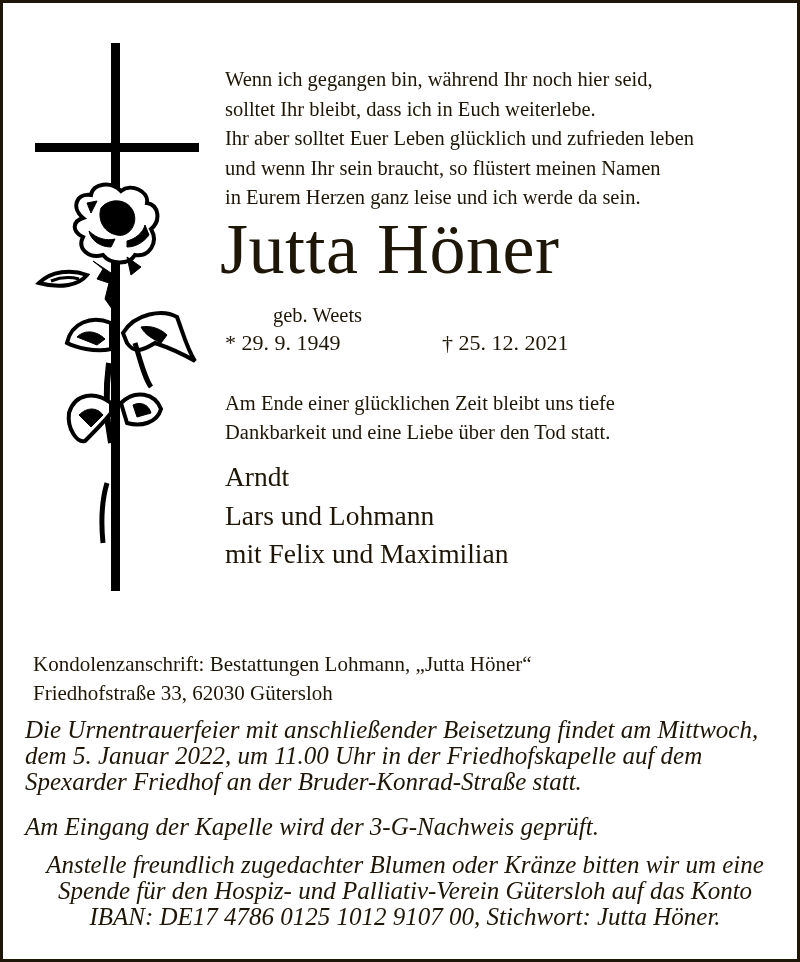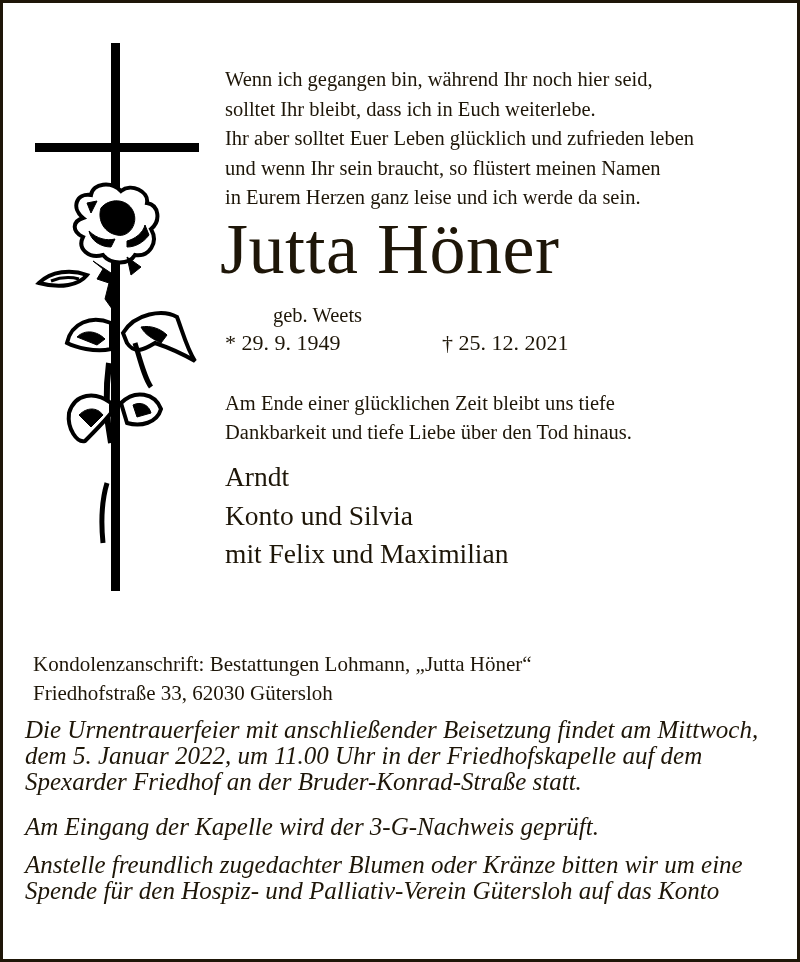--- a/index.html
+++ b/index.html
@@ -30,21 +30,21 @@
     }
     .tribute div { white-space: nowrap; font-family: Liberation Serif, serif; }
     .mourners { position: absolute; left: 222px; top: 455px; font-size: 27.5px; line-height: 38.5px; }
     .mourners div { white-space: nowrap; }
     .address { position: absolute; left: 30px; top: 639px; font-size: 21px; line-height: 29px; margin-top: 8px; }
     .address div { white-space: nowrap; }
     .para { position: absolute; left: 22px; font-size: 25px; line-height: 26px; width: 760px; font-style: italic; }
     .para div { white-space: nowrap; }
     .p1 { top: 714px; }
     .p2 { top: 811px; }
-    .p3 { top: 849px; }
+    .p3 { top: 849px; text-align: center; }
   </style>
 </head>
 <body>
 
 <div class="frame">
 
   <svg class="emblem" viewBox="0 0 168 560">
 
     <rect x="80" y="0" width="9" height="548" fill="#000"></rect>
     <rect x="4" y="100" width="164" height="9" fill="#000"></rect>
@@ -89,26 +89,26 @@
 
   <div class="name">Jutta Höner</div>
   <div class="maiden">geb. Weets</div>
   <div class="dates">
     <span>* 29. 9. 1949</span>
     <span class="death">† 25. 12. 2021</span>
   </div>
 
   <div class="tribute">
     <div>Am Ende einer glücklichen Zeit bleibt uns tiefe</div>
-    <div>Dankbarkeit und tiefe Liebe über den Tod hinaus.</div>
+    <div>Dankbarkeit und eine Liebe über den Tod statt.</div>
   </div>
 
   <div class="mourners">
     <div>Arndt</div>
-    <div>Konto und Silvia</div>
+    <div>Lars und Lohmann</div>
     <div>mit Felix und Maximilian</div>
   </div>
 
   <div class="address">
     <div>Kondolenzanschrift: Bestattungen Lohmann, „Jutta Höner“</div>
     <div>Friedhofstraße 33, 62030 Gütersloh</div>
   </div>
 
   <div class="para p1">
     <div>Die Urnentrauerfeier mit anschließender Beisetzung findet am Mittwoch,</div>
@@ -116,15 +116,16 @@
     <div>Spexarder Friedhof an der Bruder-Konrad-Straße statt.</div>
   </div>
 
   <div class="para p2">
     <div>Am Eingang der Kapelle wird der 3-G-Nachweis geprüft.</div>
   </div>
 
   <div class="para p3">
     <div>Anstelle freundlich zugedachter Blumen oder Kränze bitten wir um eine</div>
     <div>Spende für den Hospiz- und Palliativ-Verein Gütersloh auf das Konto</div>
+    <div>IBAN: DE17 4786 0125 1012 9107 00, Stichwort: Jutta Höner.</div>
   </div>
 
 </div>
 
 </body></html>

